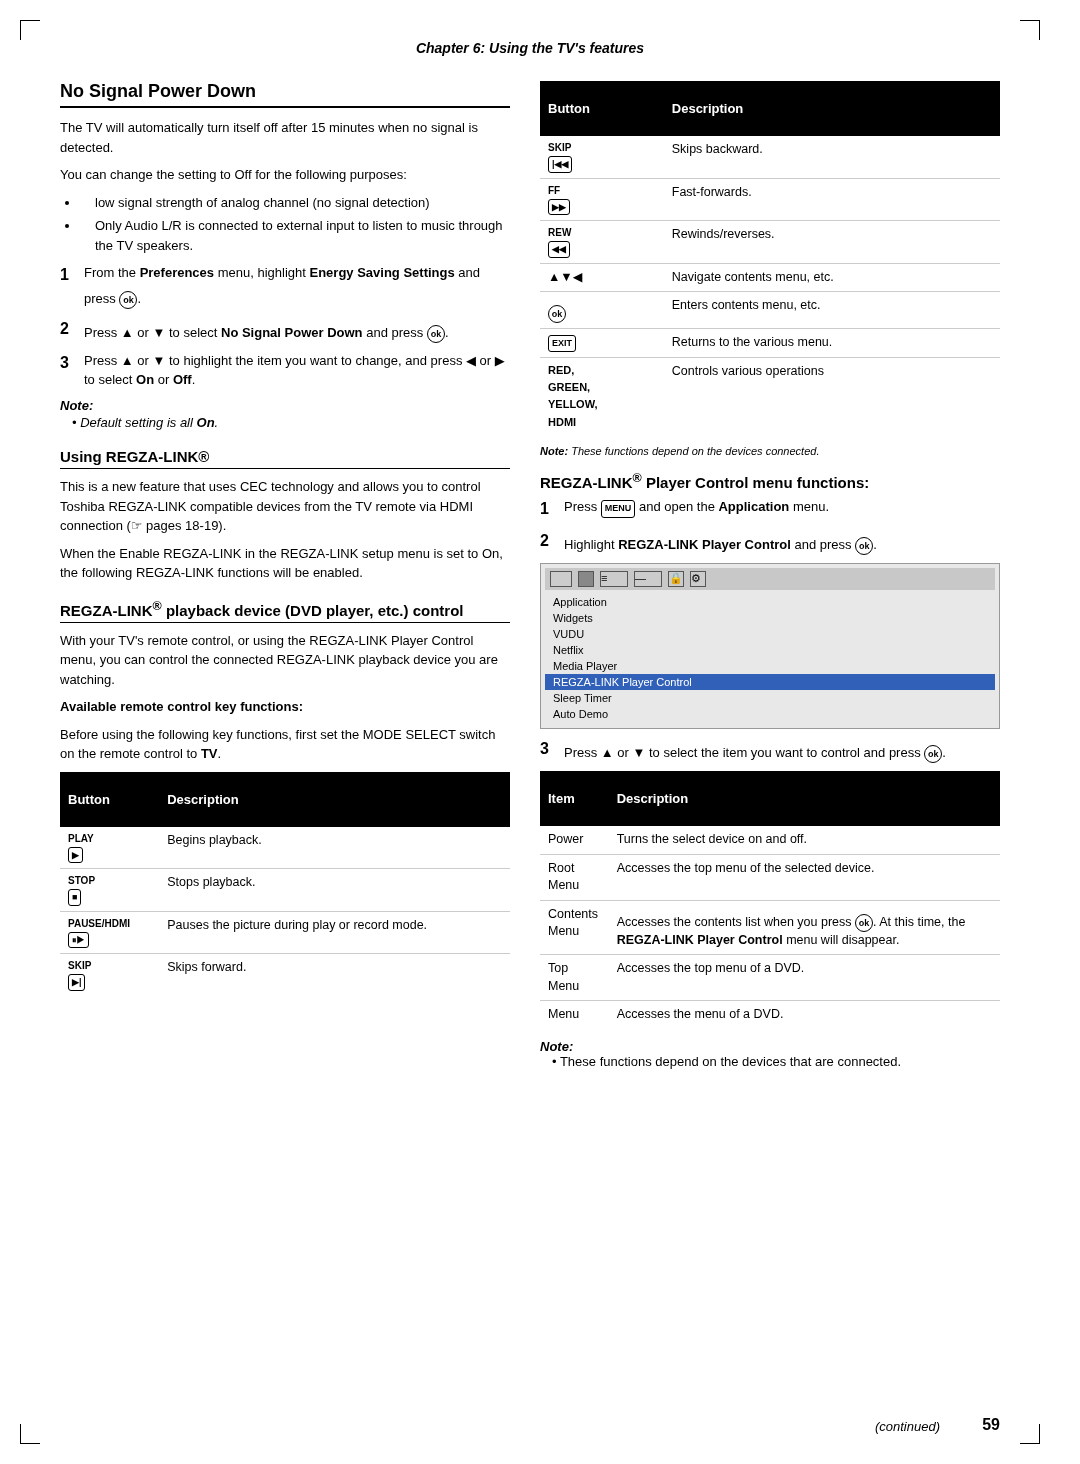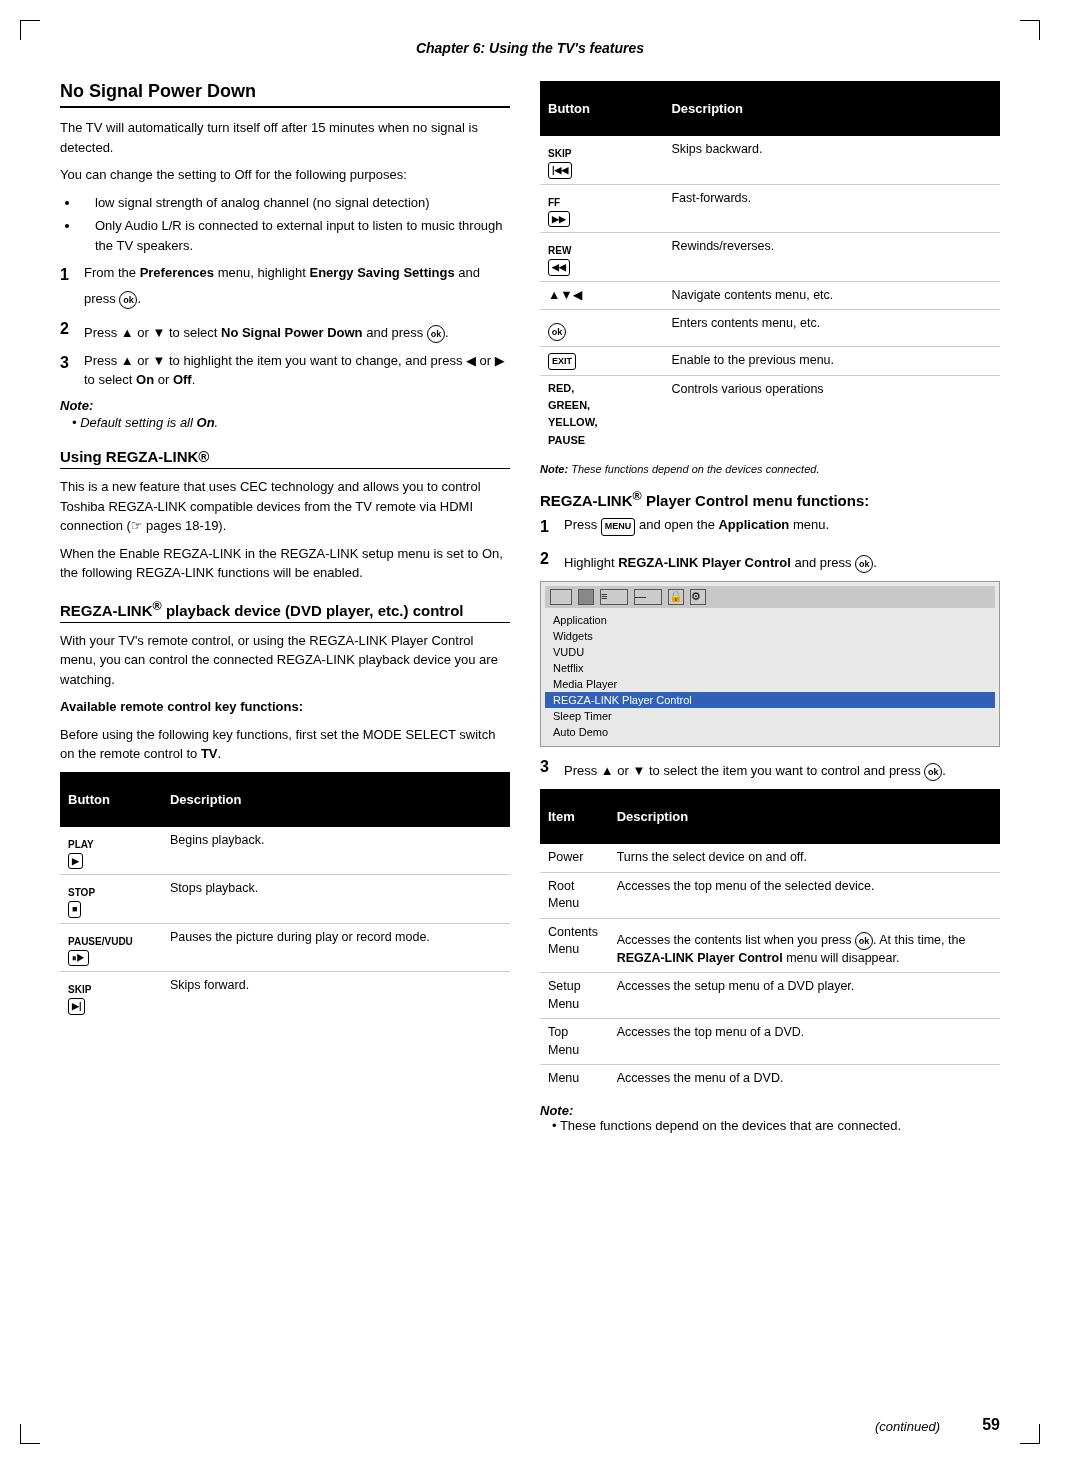--- a/index.html
+++ b/index.html
@@ -90,21 +90,20 @@
       padding: 5px 8px;
       border-bottom: 1px solid #ccc;
       vertical-align: top;
       line-height: 1.4;
     }
     table tr:last-child td { border-bottom: none; }
     .btn-label {
       font-size: 10px;
       font-weight: bold;
       display: block;
-      margin-top: 6px;
     }
     .btn-icon {
       display: inline-block;
       border: 1px solid #000;
       border-radius: 50%;
       width: 18px;
       height: 18px;
       text-align: center;
       line-height: 16px;
       font-size: 9px;
@@ -253,21 +252,21 @@
           </tr>
           <tr>
             <td>
               <span class="btn-label">STOP</span>
               <span class="btn-rect">■</span>
             </td>
             <td>Stops playback.</td>
           </tr>
           <tr>
             <td>
-              <span class="btn-label">PAUSE/VUDU</span>
+              <span class="btn-label">PAUSE/HDMI</span>
               <span class="btn-rect">⏸▶</span>
             </td>
             <td>Pauses the picture during play or record mode.</td>
           </tr>
           <tr>
             <td>
               <span class="btn-label">SKIP</span>
               <span class="btn-rect">▶|</span>
             </td>
             <td>Skips forward.</td>
@@ -315,29 +314,29 @@
           <tr>
             <td>
               <span class="btn-icon">ok</span>
             </td>
             <td>Enters contents menu, etc.</td>
           </tr>
           <tr>
             <td>
               <span class="btn-rect">EXIT</span>
             </td>
-            <td>Enable to the previous menu.</td>
+            <td>Returns to the various menu.</td>
           </tr>
           <tr>
             <td>
               <div class="color-buttons">
                 <span>RED,</span>
                 <span>GREEN,</span>
                 <span>YELLOW,</span>
-                <span>PAUSE</span>
+                <span>HDMI</span>
               </div>
             </td>
             <td>Controls various operations</td>
           </tr>
         </tbody>
       </table>
 
       <div class="note-italic-box">
         <em><strong>Note:</strong> These functions depend on the devices connected.</em>
       </div>
@@ -393,24 +392,20 @@
           </tr>
           <tr>
             <td>Root<br>Menu</td>
             <td>Accesses the top menu of the selected device.</td>
           </tr>
           <tr>
             <td>Contents<br>Menu</td>
             <td>Accesses the contents list when you press <span class="btn-icon">ok</span>. At this time, the <strong>REGZA-LINK Player Control</strong> menu will disappear.</td>
           </tr>
           <tr>
-            <td>Setup<br>Menu</td>
-            <td>Accesses the setup menu of a DVD player.</td>
-          </tr>
-          <tr>
             <td>Top Menu</td>
             <td>Accesses the top menu of a DVD.</td>
           </tr>
           <tr>
             <td>Menu</td>
             <td>Accesses the menu of a DVD.</td>
           </tr>
         </tbody>
       </table>
 

